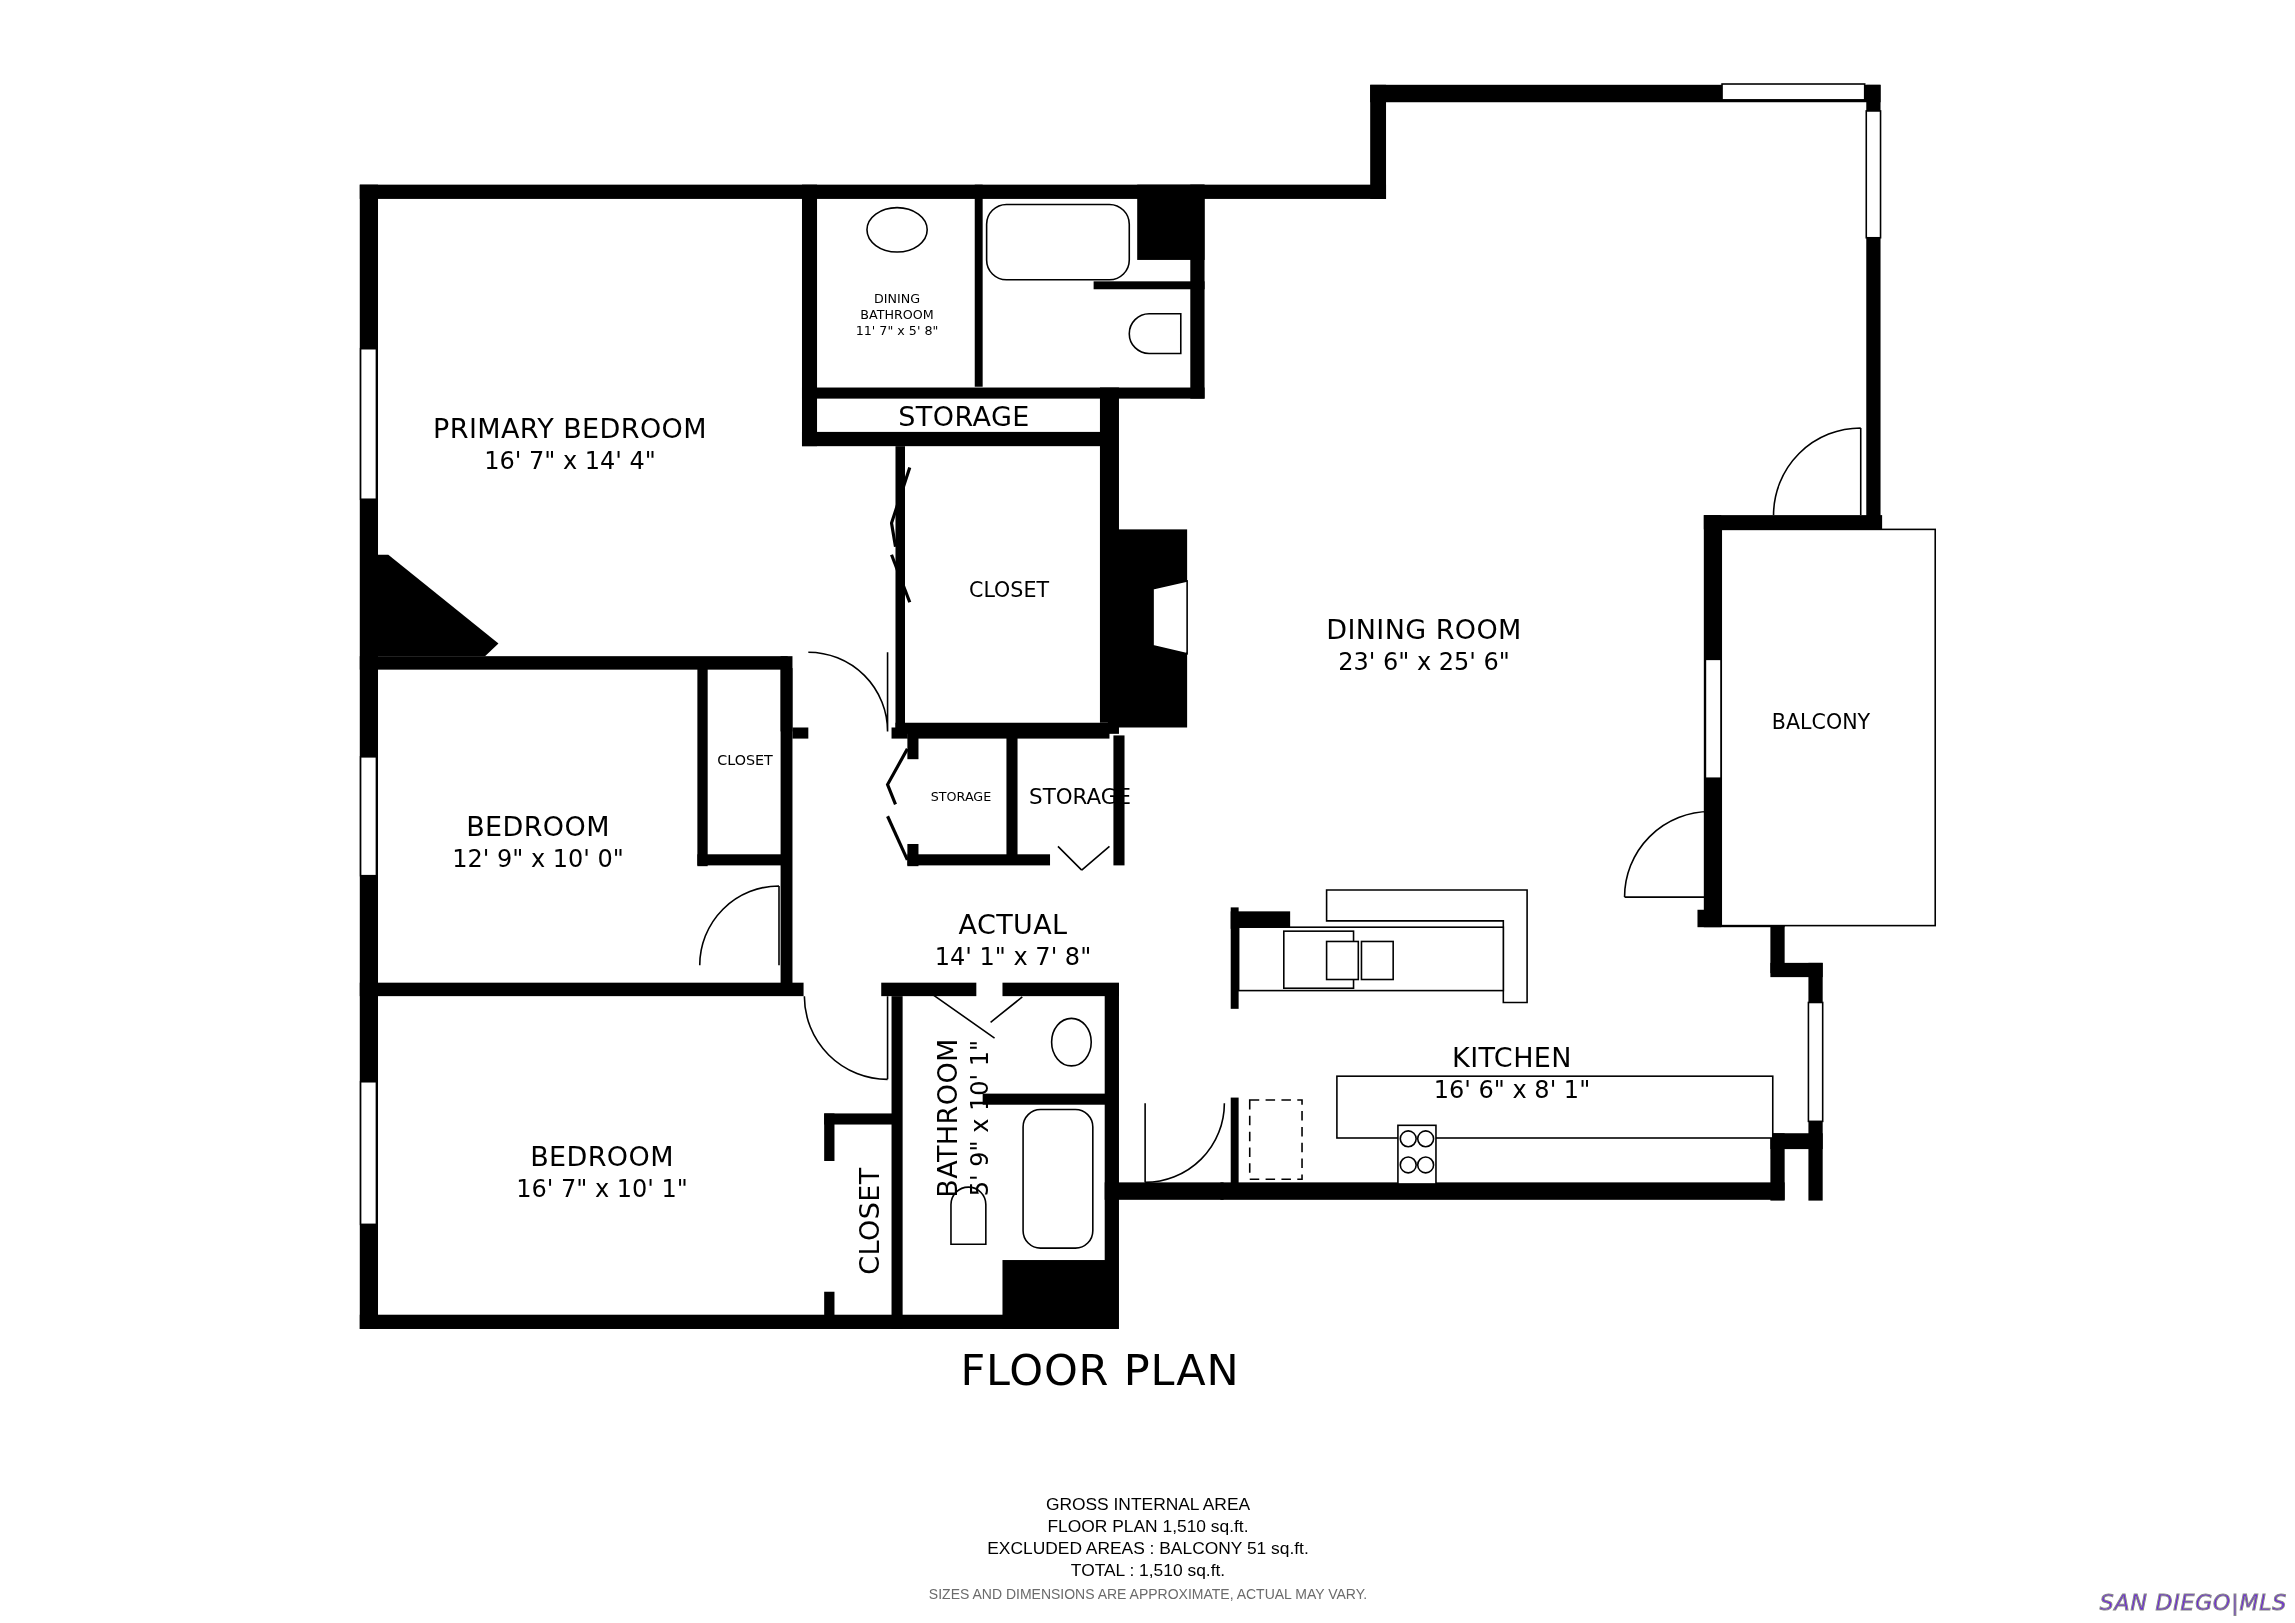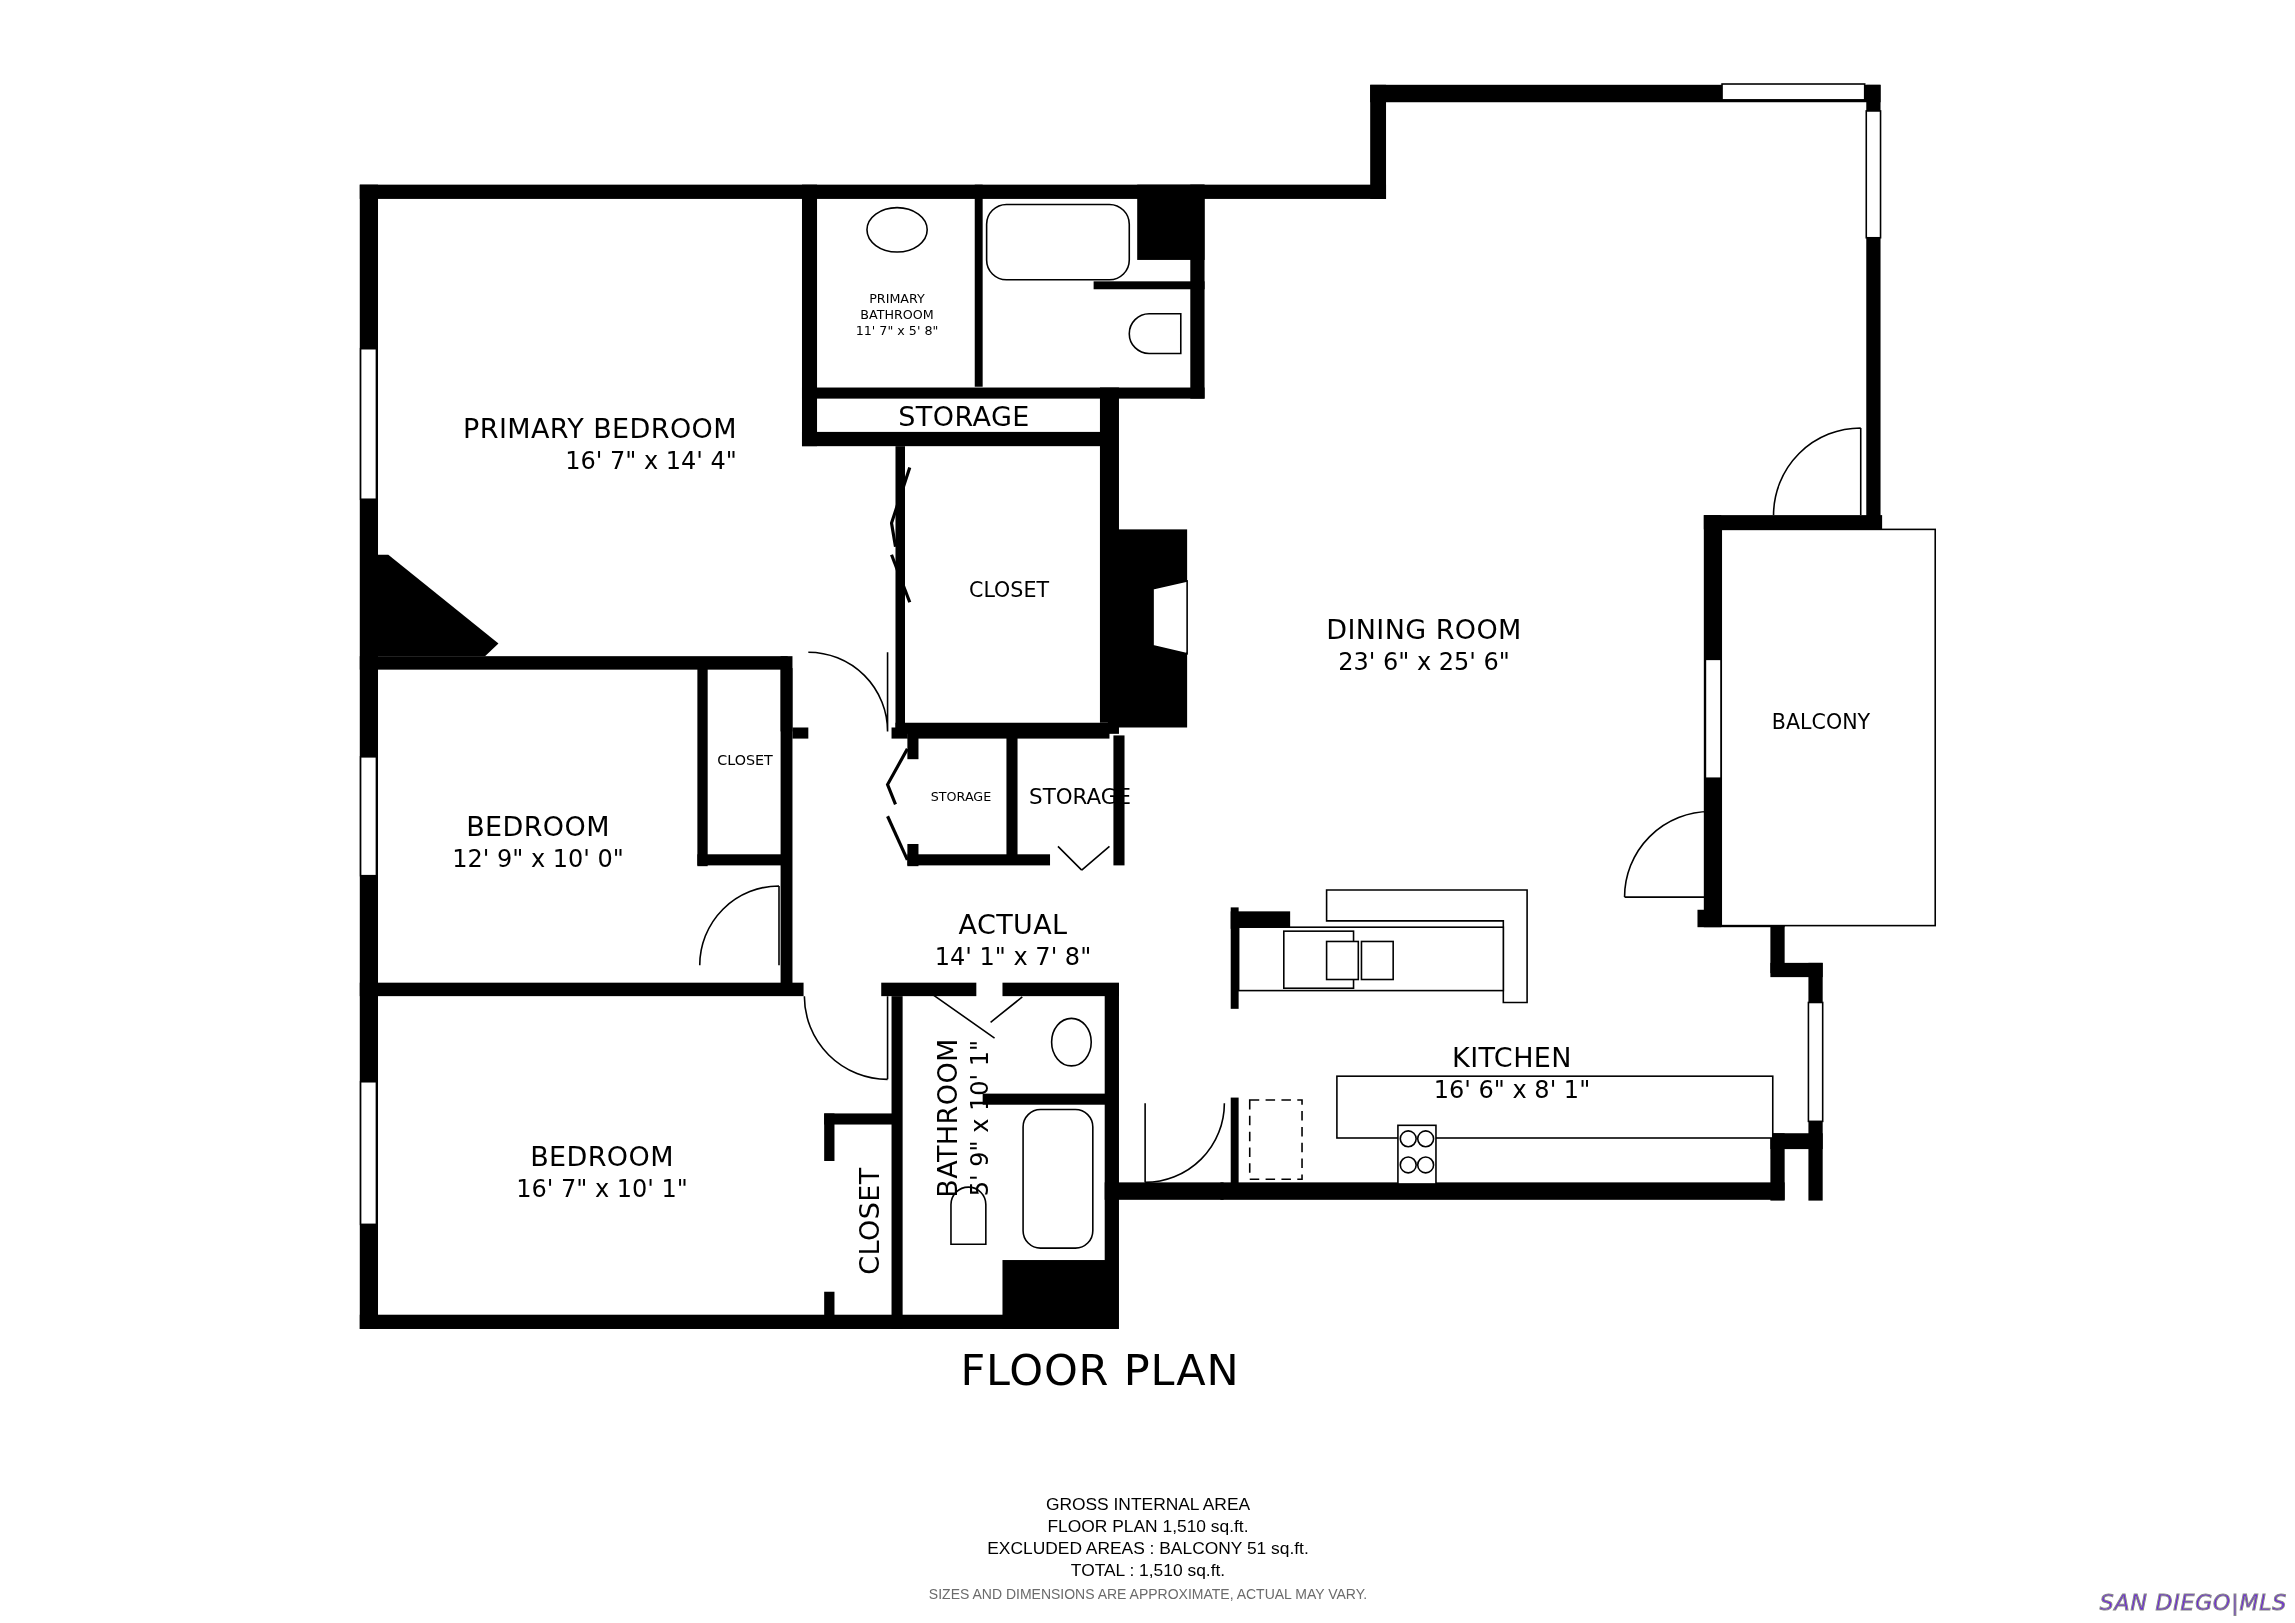--- a/index.html
+++ b/index.html
@@ -147,27 +147,27 @@
   </g>
 
   <g fill="none" stroke="#000" stroke-width="4">
     <polyline points="1148,590 1125,660 1130,690"></polyline>
     <polyline points="1148,760 1125,700"></polyline>
     <polyline points="1145,945 1120,990 1130,1015"></polyline>
     <polyline points="1145,1085 1120,1030"></polyline>
   </g>
 </svg>
 
-<div class="label" style="left:600px;top:444px;text-align:right;">
+<div class="label" style="left:570px;top:444px;">
   <div class="room-name">PRIMARY BEDROOM</div>
   <div class="room-dim">16' 7" x 14' 4"</div>
 </div>
 
 <div class="label" style="left:897px;top:315px;">
-  <div class="tiny-name">PRIMARY</div>
+  <div class="tiny-name">DINING</div>
   <div class="tiny-name">BATHROOM</div>
   <div class="tiny-name">11' 7" x 5' 8"</div>
 </div>
 
 <div class="label" style="left:964px;top:417px;">
   <div class="room-name">STORAGE</div>
 </div>
 
 <div class="label" style="left:1009px;top:591px;">
   <div class="small-name" style="font-size:20.6px;">CLOSET</div>

